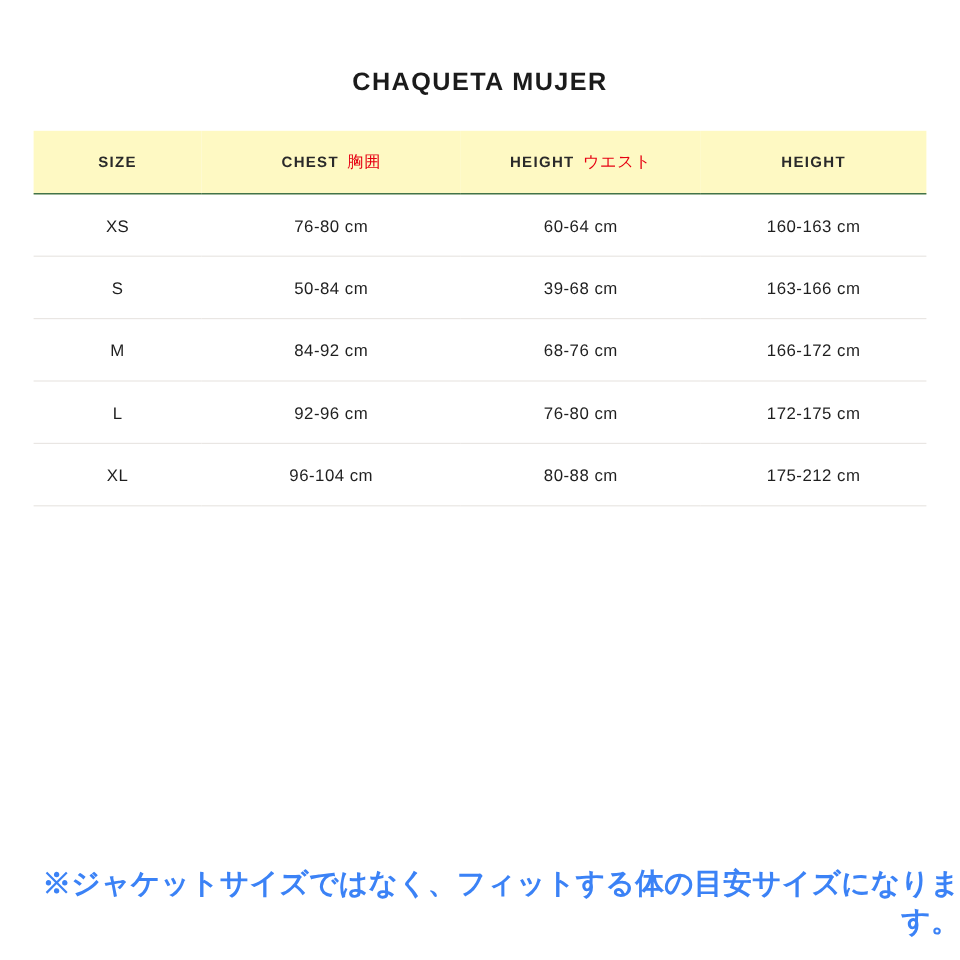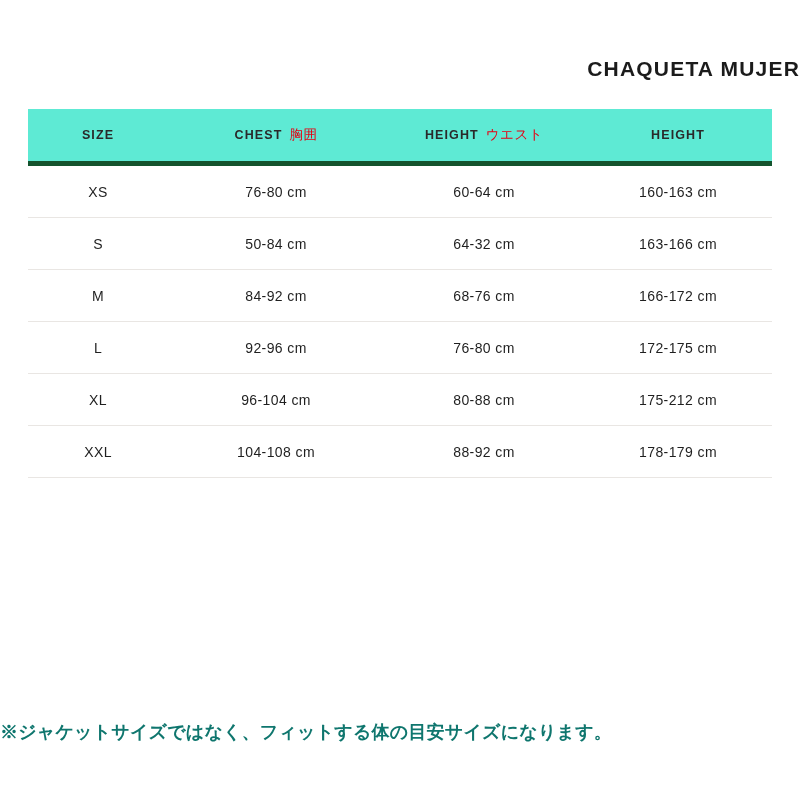--- a/index.html
+++ b/index.html
@@ -14,37 +14,37 @@
     color: #1a1a1a;
     overflow: hidden;
   }
   .page {
     position: relative;
     width: 800px;
     height: 800px;
     box-sizing: border-box;
   }
   .title {
-    text-align: right;
+    text-align: center;
     font-size: 21px;
     font-weight: bold;
     letter-spacing: 1.2px;
     color: #1b1b1b;
     margin-top: 57px;
   }
   .table-wrap {
     margin: 28px 28px 0 28px;
   }
   table.size-table {
     width: 744px;
     border-collapse: collapse;
     table-layout: fixed;
   }
   table.size-table thead th {
-    background: #5eead4;
+    background: #fef9c3;
     font-size: 12.5px;
     font-weight: bold;
     letter-spacing: 1.1px;
     color: #2a2a2a;
     padding: 17px 0 17px 0;
     border: none;
     text-align: center;
   }
   table.size-table thead th .jp {
     color: #e60012;
@@ -55,34 +55,34 @@
   }
   table.size-table tbody td {
     font-size: 14px;
     color: #1f1f1f;
     text-align: center;
     padding: 18px 0 17px 0;
     border-bottom: 1px solid #e9e6e3;
     letter-spacing: 0.4px;
   }
   table.size-table tbody tr:first-child td {
-    border-top: 5px solid #14532d;
+    border-top: 1px solid #14532d;
   }
   col.c-size { width: 140px; }
   col.c-chest { width: 216px; }
   col.c-waist { width: 200px; }
   col.c-height { width: 188px; }
   .note {
     position: absolute;
     left: 0;
     right: 0;
     top: 663px;
-    text-align: left;
-    color: #0f766e;
-    font-size: 18px;
+    text-align: right;
+    color: #3b82f6;
+    font-size: 24px;
     font-weight: bold;
     letter-spacing: 0.2px;
   }
 </style>
 </head>
 <body>
 
 <div class="page">
 
   <div class="title">CHAQUETA MUJER</div>
@@ -114,46 +114,40 @@
       <tbody>
         <tr>
           <td>XS</td>
           <td>76-80 cm</td>
           <td>60-64 cm</td>
           <td>160-163 cm</td>
         </tr>
         <tr>
           <td>S</td>
           <td>50-84 cm</td>
-          <td>64-32 cm</td>
+          <td>39-68 cm</td>
           <td>163-166 cm</td>
         </tr>
         <tr>
           <td>M</td>
           <td>84-92 cm</td>
           <td>68-76 cm</td>
           <td>166-172 cm</td>
         </tr>
         <tr>
           <td>L</td>
           <td>92-96 cm</td>
           <td>76-80 cm</td>
           <td>172-175 cm</td>
         </tr>
         <tr>
           <td>XL</td>
           <td>96-104 cm</td>
           <td>80-88 cm</td>
           <td>175-212 cm</td>
         </tr>
-        <tr>
-          <td>XXL</td>
-          <td>104-108 cm</td>
-          <td>88-92 cm</td>
-          <td>178-179 cm</td>
-        </tr>
       </tbody>
     </table>
   </div>
 
   <div class="note">※ジャケットサイズではなく、フィットする体の目安サイズになります。</div>
 
 </div>
 
 </body></html>

